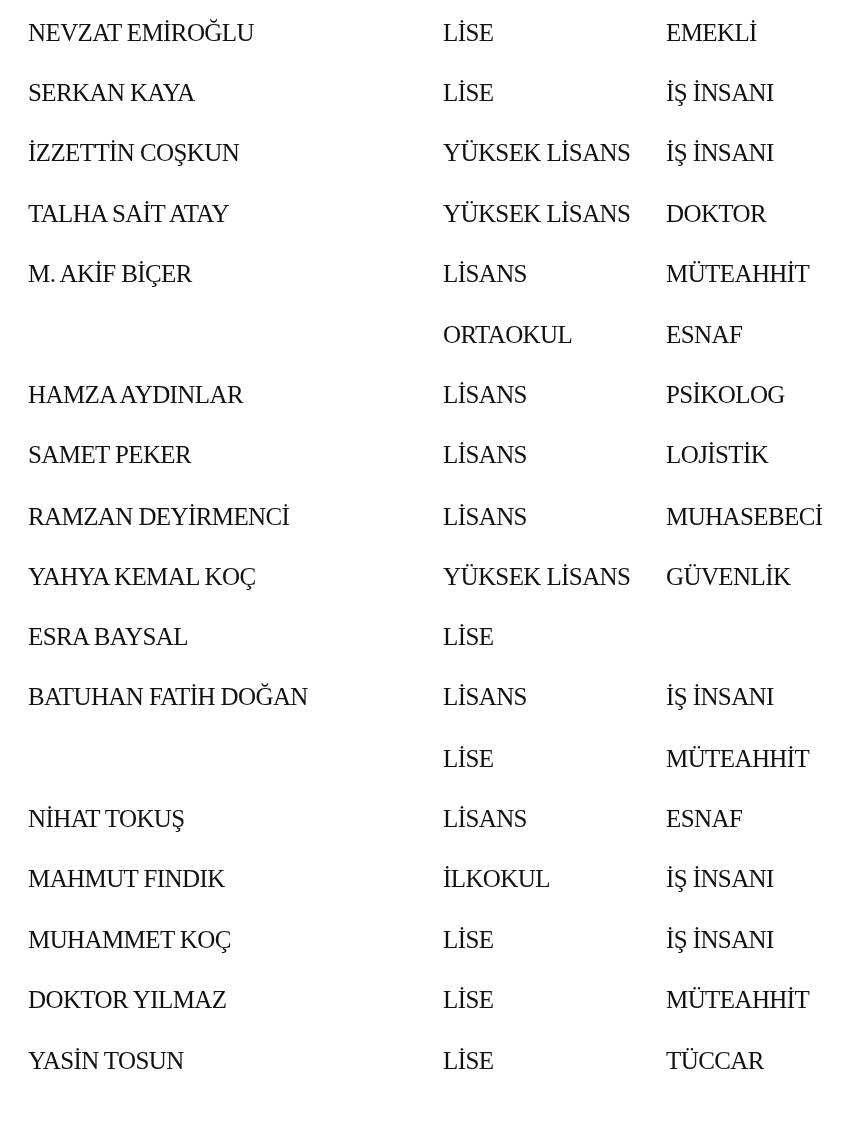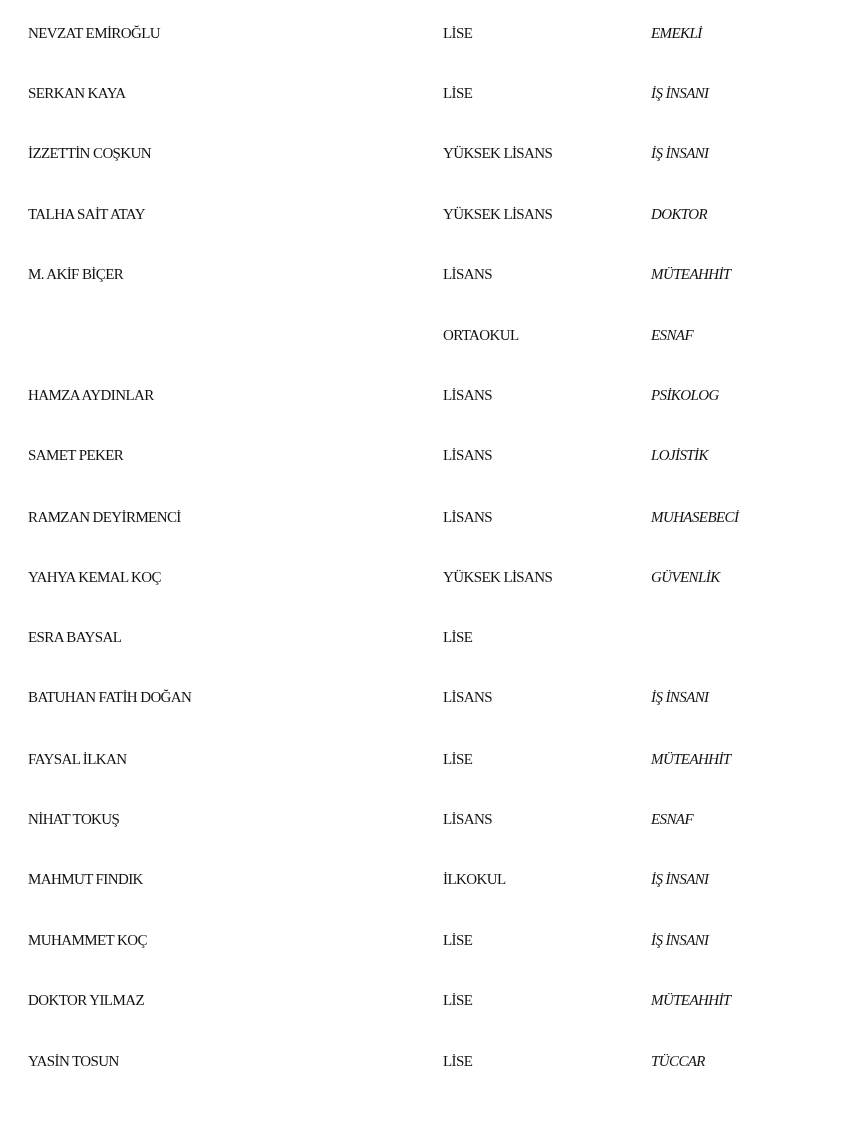--- a/index.html
+++ b/index.html
@@ -23,28 +23,28 @@
     }
     .row {
       position: absolute;
       left: 0;
       width: 850px;
       height: 30px;
     }
     .cell {
       position: absolute;
       top: 0;
-      font-size: 15px;
+      font-size: 25px;
       line-height: 30px;
       white-space: nowrap;
       letter-spacing: -0.6px;
     }
     .c-name { left: 28px; }
     .c-edu  { left: 443px; }
-    .c-job  { left: 651px; font-style: italic; }
+    .c-job  { left: 666px; }
   </style>
 </head>
 <body>
 
 <div class="table">
   <div class="row" style="top:18px">
     <span class="cell c-name">NEVZAT EMİROĞLU</span>
     <span class="cell c-edu">LİSE</span>
     <span class="cell c-job">EMEKLİ</span>
   </div>
@@ -95,21 +95,20 @@
   <div class="row" style="top:622px">
     <span class="cell c-name">ESRA BAYSAL</span>
     <span class="cell c-edu">LİSE</span>
   </div>
   <div class="row" style="top:682px">
     <span class="cell c-name">BATUHAN FATİH DOĞAN</span>
     <span class="cell c-edu">LİSANS</span>
     <span class="cell c-job">İŞ İNSANI</span>
   </div>
   <div class="row" style="top:744px">
-    <span class="cell c-name">FAYSAL İLKAN</span>
     <span class="cell c-edu">LİSE</span>
     <span class="cell c-job">MÜTEAHHİT</span>
   </div>
   <div class="row" style="top:804px">
     <span class="cell c-name">NİHAT TOKUŞ</span>
     <span class="cell c-edu">LİSANS</span>
     <span class="cell c-job">ESNAF</span>
   </div>
   <div class="row" style="top:864px">
     <span class="cell c-name">MAHMUT FINDIK</span>

